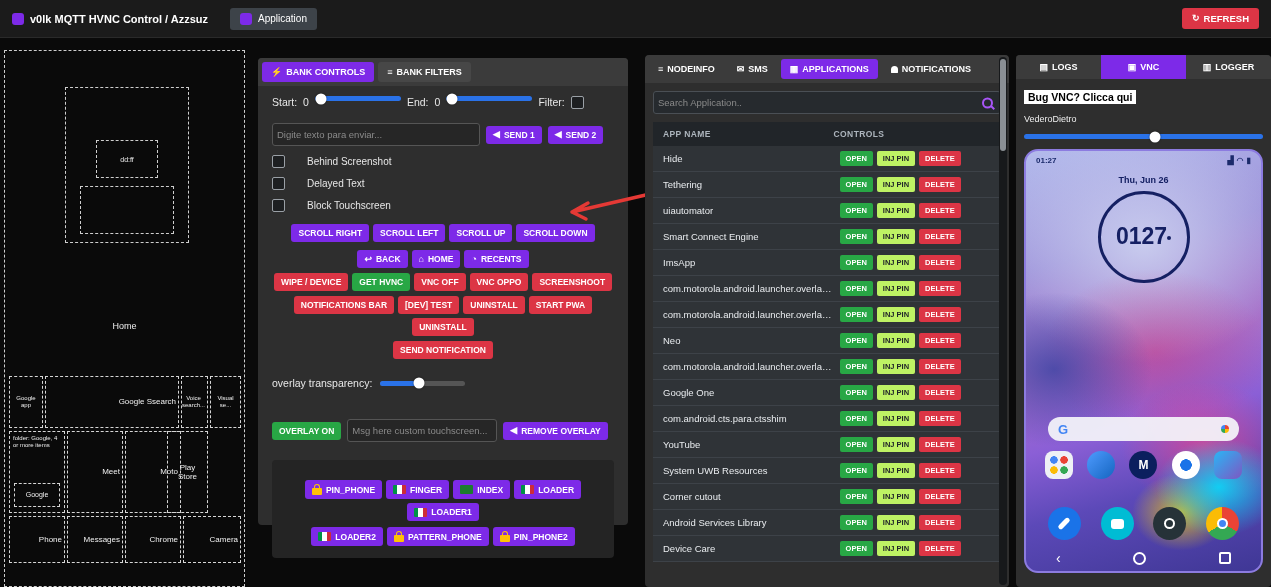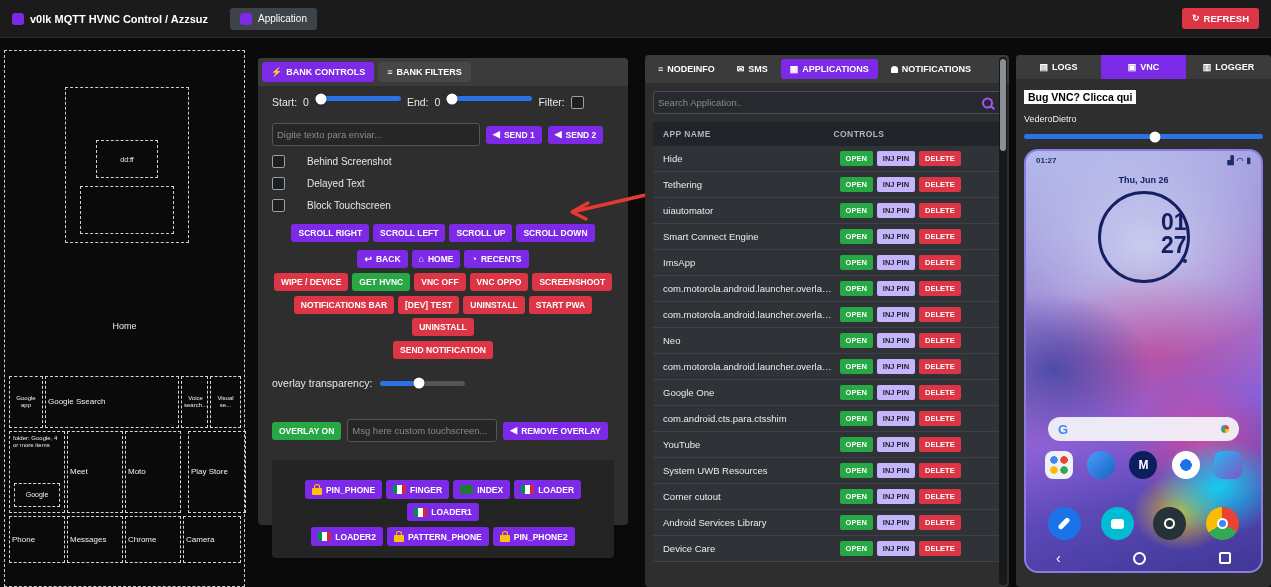--- a/index.html
+++ b/index.html
@@ -18,41 +18,41 @@
   .refresh-btn{margin-left:auto;display:inline-flex;align-items:center;gap:4px;background:#dc3545;color:#fff;
     border:none;border-radius:3px;font-size:9.5px;font-weight:700;padding:5px 10px;font-family:inherit;cursor:pointer}
   
   .wireframe{position:absolute;left:4px;top:50px;width:241px;height:537px;border:1px dashed #cfcfcf;box-sizing:border-box}
   .wf-screen{position:absolute;left:60px;top:36px;width:122px;height:154px;border:1px dashed #cfcfcf}
   .wf-clockbox{position:absolute;left:30px;top:52px;width:60px;height:36px;border:1px dashed #cfcfcf;
     display:flex;align-items:center;justify-content:center;font-size:7px;color:#eee}
   .wf-subbox{position:absolute;left:14px;top:98px;width:92px;height:46px;border:1px dashed #cfcfcf}
   .wf-home{position:absolute;top:270px;left:0;width:100%;text-align:center;font-size:9px;color:#eee}
   .wf-box{position:absolute;border:1px dashed #d6d6d6;box-sizing:border-box;display:flex;align-items:center;
-    justify-content:flex-start;text-align:center;font-size:8px;color:#f0f0f0;padding:2px;line-height:1.15;overflow:hidden}
+    justify-content:flex-end;text-align:center;font-size:8px;color:#f0f0f0;padding:2px;line-height:1.15;overflow:hidden}
   .wf-box.tiny{font-size:6px}
   .wf-tiny{position:absolute;top:3px;left:3px;right:3px;font-size:6px;line-height:1.2;text-align:left}
   .wf-innerbox{position:absolute;left:4px;right:4px;bottom:5px;height:22px;border:1px dashed #d6d6d6;
     display:flex;align-items:center;justify-content:center;font-size:7px}
   
   .panel{position:absolute;background:#2e2e2e;border-radius:4px}
   .panel-tabs{display:flex;gap:4px;padding:4px;background:#3b3b3b;border-radius:4px 4px 0 0;align-items:center}
   .tab{display:inline-flex;align-items:center;gap:4px;padding:5px 9px;font-size:9px;font-weight:700;
     background:transparent;color:#fff;border:none;border-radius:3px;font-family:inherit;cursor:pointer;white-space:nowrap}
   .tab.active{background:#7d2ae8}
   .tab.dim{background:#474747}
   .bicon{font-size:9px;line-height:1}
   .btn{display:inline-flex;align-items:center;gap:4px;border:none;color:#fff;font-weight:700;border-radius:3px;
     cursor:pointer;font-family:inherit;white-space:nowrap}
   .btn-sm{font-size:8.5px;padding:4px 7px}
   .btn-xs{font-size:7.5px;padding:3px 6px;border-radius:2px}
   .btn-purple{background:#7d2ae8}
   .btn-red{background:#dc3545}
   .btn-green{background:#28a745}
-  .btn-yellow{background:#c4b5fd;color:#212529}
+  .btn-yellow{background:#bef264;color:#212529}
   .btn-row{display:flex;gap:4px;justify-content:center;flex-wrap:wrap;margin-top:8px}
   .checkbox{width:11px;height:11px;background:#1d1f21;border:1px solid #9aa0a6;border-radius:2px;display:inline-block;flex:none}
   .hslider{position:relative;height:5px;background:#2a72e8;border-radius:3px;flex:none}
   .hslider.track-gray{background:#555}
   .hslider .fill{position:absolute;left:0;top:0;bottom:0;background:#2a72e8;border-radius:3px}
   .hslider .thumb{position:absolute;top:50%;width:11px;height:11px;border-radius:50%;background:#fff;
     transform:translate(-50%,-50%);box-shadow:0 0 2px rgba(0,0,0,.6)}
   input{background:#262626;border:1px solid #555;color:#ddd;font-size:9.5px;padding:5px 4px;border-radius:3px;
     font-family:inherit;box-sizing:border-box;outline:none}
   input::placeholder{color:#8a8a8a}
@@ -111,21 +111,21 @@
       radial-gradient(120px 90px at 76% 70%, rgba(255,64,129,.6), transparent 70%),
       radial-gradient(140px 110px at 12% 52%, rgba(48,63,159,.75), transparent 70%),
       radial-gradient(160px 120px at 55% 48%, rgba(216,27,96,.35), transparent 70%),
       radial-gradient(200px 160px at 50% 22%, rgba(205,210,240,.9), transparent 75%),
       linear-gradient(165deg,#b3bbec 0%,#9d92da 25%,#a86fc8 48%,#8b5fd6 63%,#5c49b8 78%,#3f3795 100%)}
   .pstatus{position:absolute;top:5px;left:10px;right:10px;display:flex;justify-content:space-between;
     align-items:center;font-size:8px;color:#1b2a6b;font-weight:700}
   .pstatus .sic{display:flex;gap:3px;font-size:8px}
   .pdate{position:absolute;top:24px;left:0;width:100%;text-align:center;font-size:9px;color:#152063;font-weight:700}
   .pclock{position:absolute;top:40px;left:50%;transform:translateX(-50%);width:92px;height:92px;border:3px solid #152063;
-    border-radius:50%;display:flex;flex-direction:column;align-items:flex-end;justify-content:center;box-sizing:border-box}
+    border-radius:50%;display:flex;flex-direction:row;align-items:center;justify-content:center;box-sizing:border-box}
   .pclock .hh,.pclock .mm{font-size:23px;font-weight:700;color:#152063;line-height:1.02}
   .pclock .dot{width:4px;height:4px;border-radius:50%;background:#152063;margin-top:2px}
   .gpill{position:absolute;top:266px;left:22px;right:22px;height:24px;background:rgba(245,246,250,.92);
     border-radius:12px;display:flex;align-items:center;justify-content:space-between;padding:0 10px;box-sizing:border-box}
   .gpill .g{font-size:13px;font-weight:700;color:#4285f4}
   .gpill .mic{width:8px;height:8px;border-radius:50%;background:conic-gradient(#ea4335 0 25%,#fbbc05 25% 50%,#34a853 50% 75%,#4285f4 75% 100%)}
   .prow{position:absolute;left:12px;right:12px;display:flex;justify-content:space-around;align-items:center}
   .icons-row{top:300px}
   .dock-row{top:356px}
   .picon{width:28px;height:28px;border-radius:50%;flex:none;display:flex;align-items:center;justify-content:center}
@@ -193,21 +193,21 @@
   <div class="wf-box" style="left:4px;top:380px;width:56px;height:82px">
     <span class="wf-tiny">folder: Google, 4 or more items</span>
     <div class="wf-innerbox">Google</div>
   </div>
   <div class="wf-box" style="left:62px;top:380px;width:56px;height:82px">
     <span>Meet</span>
     </div>
   <div class="wf-box" style="left:120px;top:380px;width:56px;height:82px">
     <span>Moto</span>
     </div>
-  <div class="wf-box" style="left:183px;top:380px;width:58px;height:82px">
+  <div class="wf-box" style="left:162px;top:380px;width:41px;height:82px">
     <span>Play Store</span>
     </div>
 
   <div class="wf-box" style="left:4px;top:465px;width:56px;height:47px">
     <span>Phone</span>
     </div>
   <div class="wf-box" style="left:62px;top:465px;width:56px;height:47px">
     <span>Messages</span>
     </div>
   <div class="wf-box" style="left:120px;top:465px;width:56px;height:47px">

